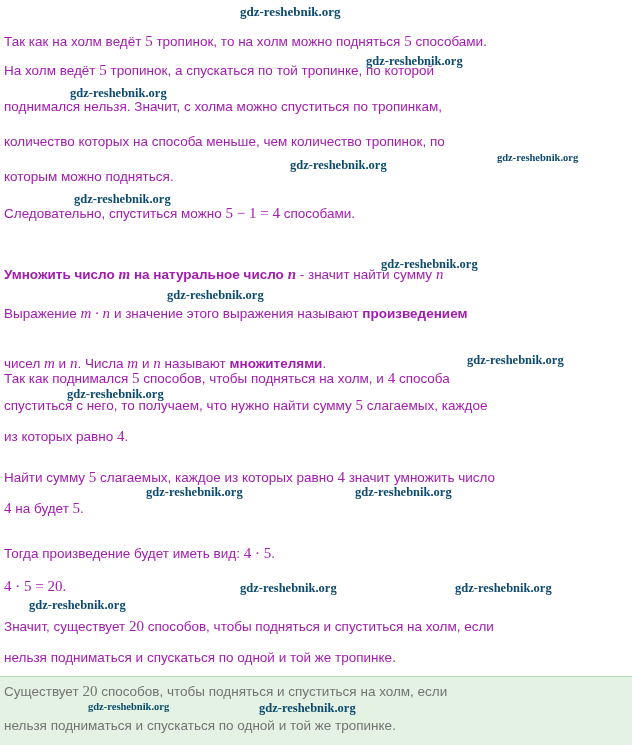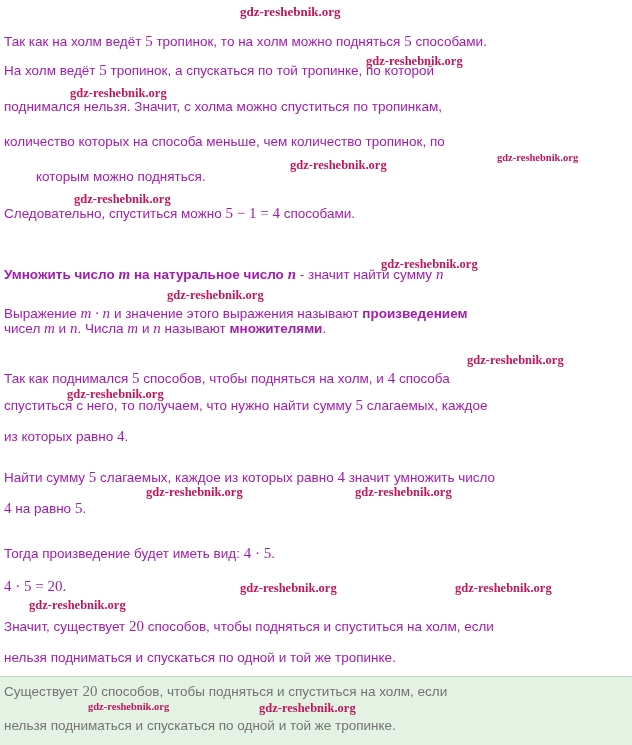--- a/index.html
+++ b/index.html
@@ -17,21 +17,21 @@
   }
   .page {
     position: relative;
     width: 632px;
     height: 745px;
   }
   .watermark {
     position: absolute;
     font-family: "Liberation Serif", serif;
     font-weight: bold;
-    color: #be185d;
+    color: #0c4a6e;
     font-size: 12.5px;
     white-space: nowrap;
     letter-spacing: 0px;
     z-index: 5;
   }
   .wm-top {
     font-size: 13px;
   }
   .line {
     position: absolute;
@@ -77,30 +77,30 @@
 <body>
 
 <div class="page">
 
   <div class="answer-box"></div>
 
   <div class="line" style="left:4px; top:33px;"><span>Так как на холм ведёт </span><span class="math">5</span><span> тропинок, то на холм можно подняться </span><span class="math">5</span><span> способами.</span></div>
   <div class="line" style="left:4px; top:62px;"><span>На холм ведёт </span><span class="math">5</span><span> тропинок, а спускаться по той тропинке, по которой</span></div>
   <div class="line" style="left:4px; top:99px;"><span>поднимался нельзя. Значит, с холма можно спуститься по тропинкам,</span></div>
   <div class="line" style="left:4px; top:134px;"><span>количество которых на способа меньше, чем количество тропинок, по</span></div>
-  <div class="line" style="left:4px; top:169px;margin-left:32px;"><span>которым можно подняться.</span></div>
+  <div class="line" style="left:4px; top:169px;"><span>которым можно подняться.</span></div>
   <div class="line" style="left:4px; top:205px;"><span>Следовательно, спуститься можно </span><span class="math">5 − 1 = 4</span><span> способами.</span></div>
   <div class="line" style="left:4px; top:238px;margin-top:28px;"><span class="b">Умножить число </span><span class="mathit b">m</span><span class="b"> на натуральное число </span><span class="mathit b">n</span><span> - значит найти сумму </span><span class="mathit">n</span></div>
   <div class="line" style="left:4px; top:305px;"><span>Выражение </span><span class="mathit">m · n</span><span> и значение этого выражения называют </span><span class="b">произведением</span></div>
-  <div class="line" style="left:4px; top:320px;"><span>чисел </span><span class="mathit">m</span><span> и </span><span class="mathit">n</span><span>. Числа </span><span class="mathit">m</span><span> и </span><span class="mathit">n</span><span> называют </span><span class="b">множителями</span><span>.</span></div>
+  <div class="line" style="left:4px; top:355px;"><span>чисел </span><span class="mathit">m</span><span> и </span><span class="mathit">n</span><span>. Числа </span><span class="mathit">m</span><span> и </span><span class="mathit">n</span><span> называют </span><span class="b">множителями</span><span>.</span></div>
   <div class="line" style="left:4px; top:370px;"><span>Так как поднимался </span><span class="math">5</span><span> способов, чтобы подняться на холм, и </span><span class="math">4</span><span> способа</span></div>
   <div class="line" style="left:4px; top:397px;"><span>спуститься с него, то получаем, что нужно найти сумму </span><span class="math">5</span><span> слагаемых, каждое</span></div>
   <div class="line" style="left:4px; top:428px;"><span>из которых равно </span><span class="math">4</span><span>.</span></div>
   <div class="line" style="left:4px; top:469px;"><span>Найти сумму </span><span class="math">5</span><span> слагаемых, каждое из которых равно </span><span class="math">4</span><span> значит умножить число</span></div>
-  <div class="line" style="left:4px; top:500px;"><span class="math">4</span><span> на равно </span><span class="math">5</span><span>.</span></div>
+  <div class="line" style="left:4px; top:500px;"><span class="math">4</span><span> на будет </span><span class="math">5</span><span>.</span></div>
   <div class="line" style="left:4px; top:545px;"><span>Тогда произведение будет иметь вид: </span><span class="math">4 · 5</span><span>.</span></div>
   <div class="line" style="left:4px; top:578px;"><span class="math">4 · 5 = 20.</span></div>
   <div class="line" style="left:4px; top:618px;"><span>Значит, существует </span><span class="math">20</span><span> способов, чтобы подняться и спуститься на холм, если</span></div>
   <div class="line" style="left:4px; top:650px;"><span>нельзя подниматься и спускаться по одной и той же тропинке.</span></div>
 
   <div class="answer-line" style="left:4px; top:683px;"><span>Существует </span><span class="math">20</span><span> способов, чтобы подняться и спуститься на холм, если</span></div>
   <div class="answer-line" style="left:4px; top:718px;"><span>нельзя подниматься и спускаться по одной и той же тропинке.</span></div>
 
 <div class="watermark wm-top" style="left: 240px; top: 4px;">gdz-reshebnik.org</div>
     <div class="watermark" style="left: 366px; top: 54px;">gdz-reshebnik.org</div>

